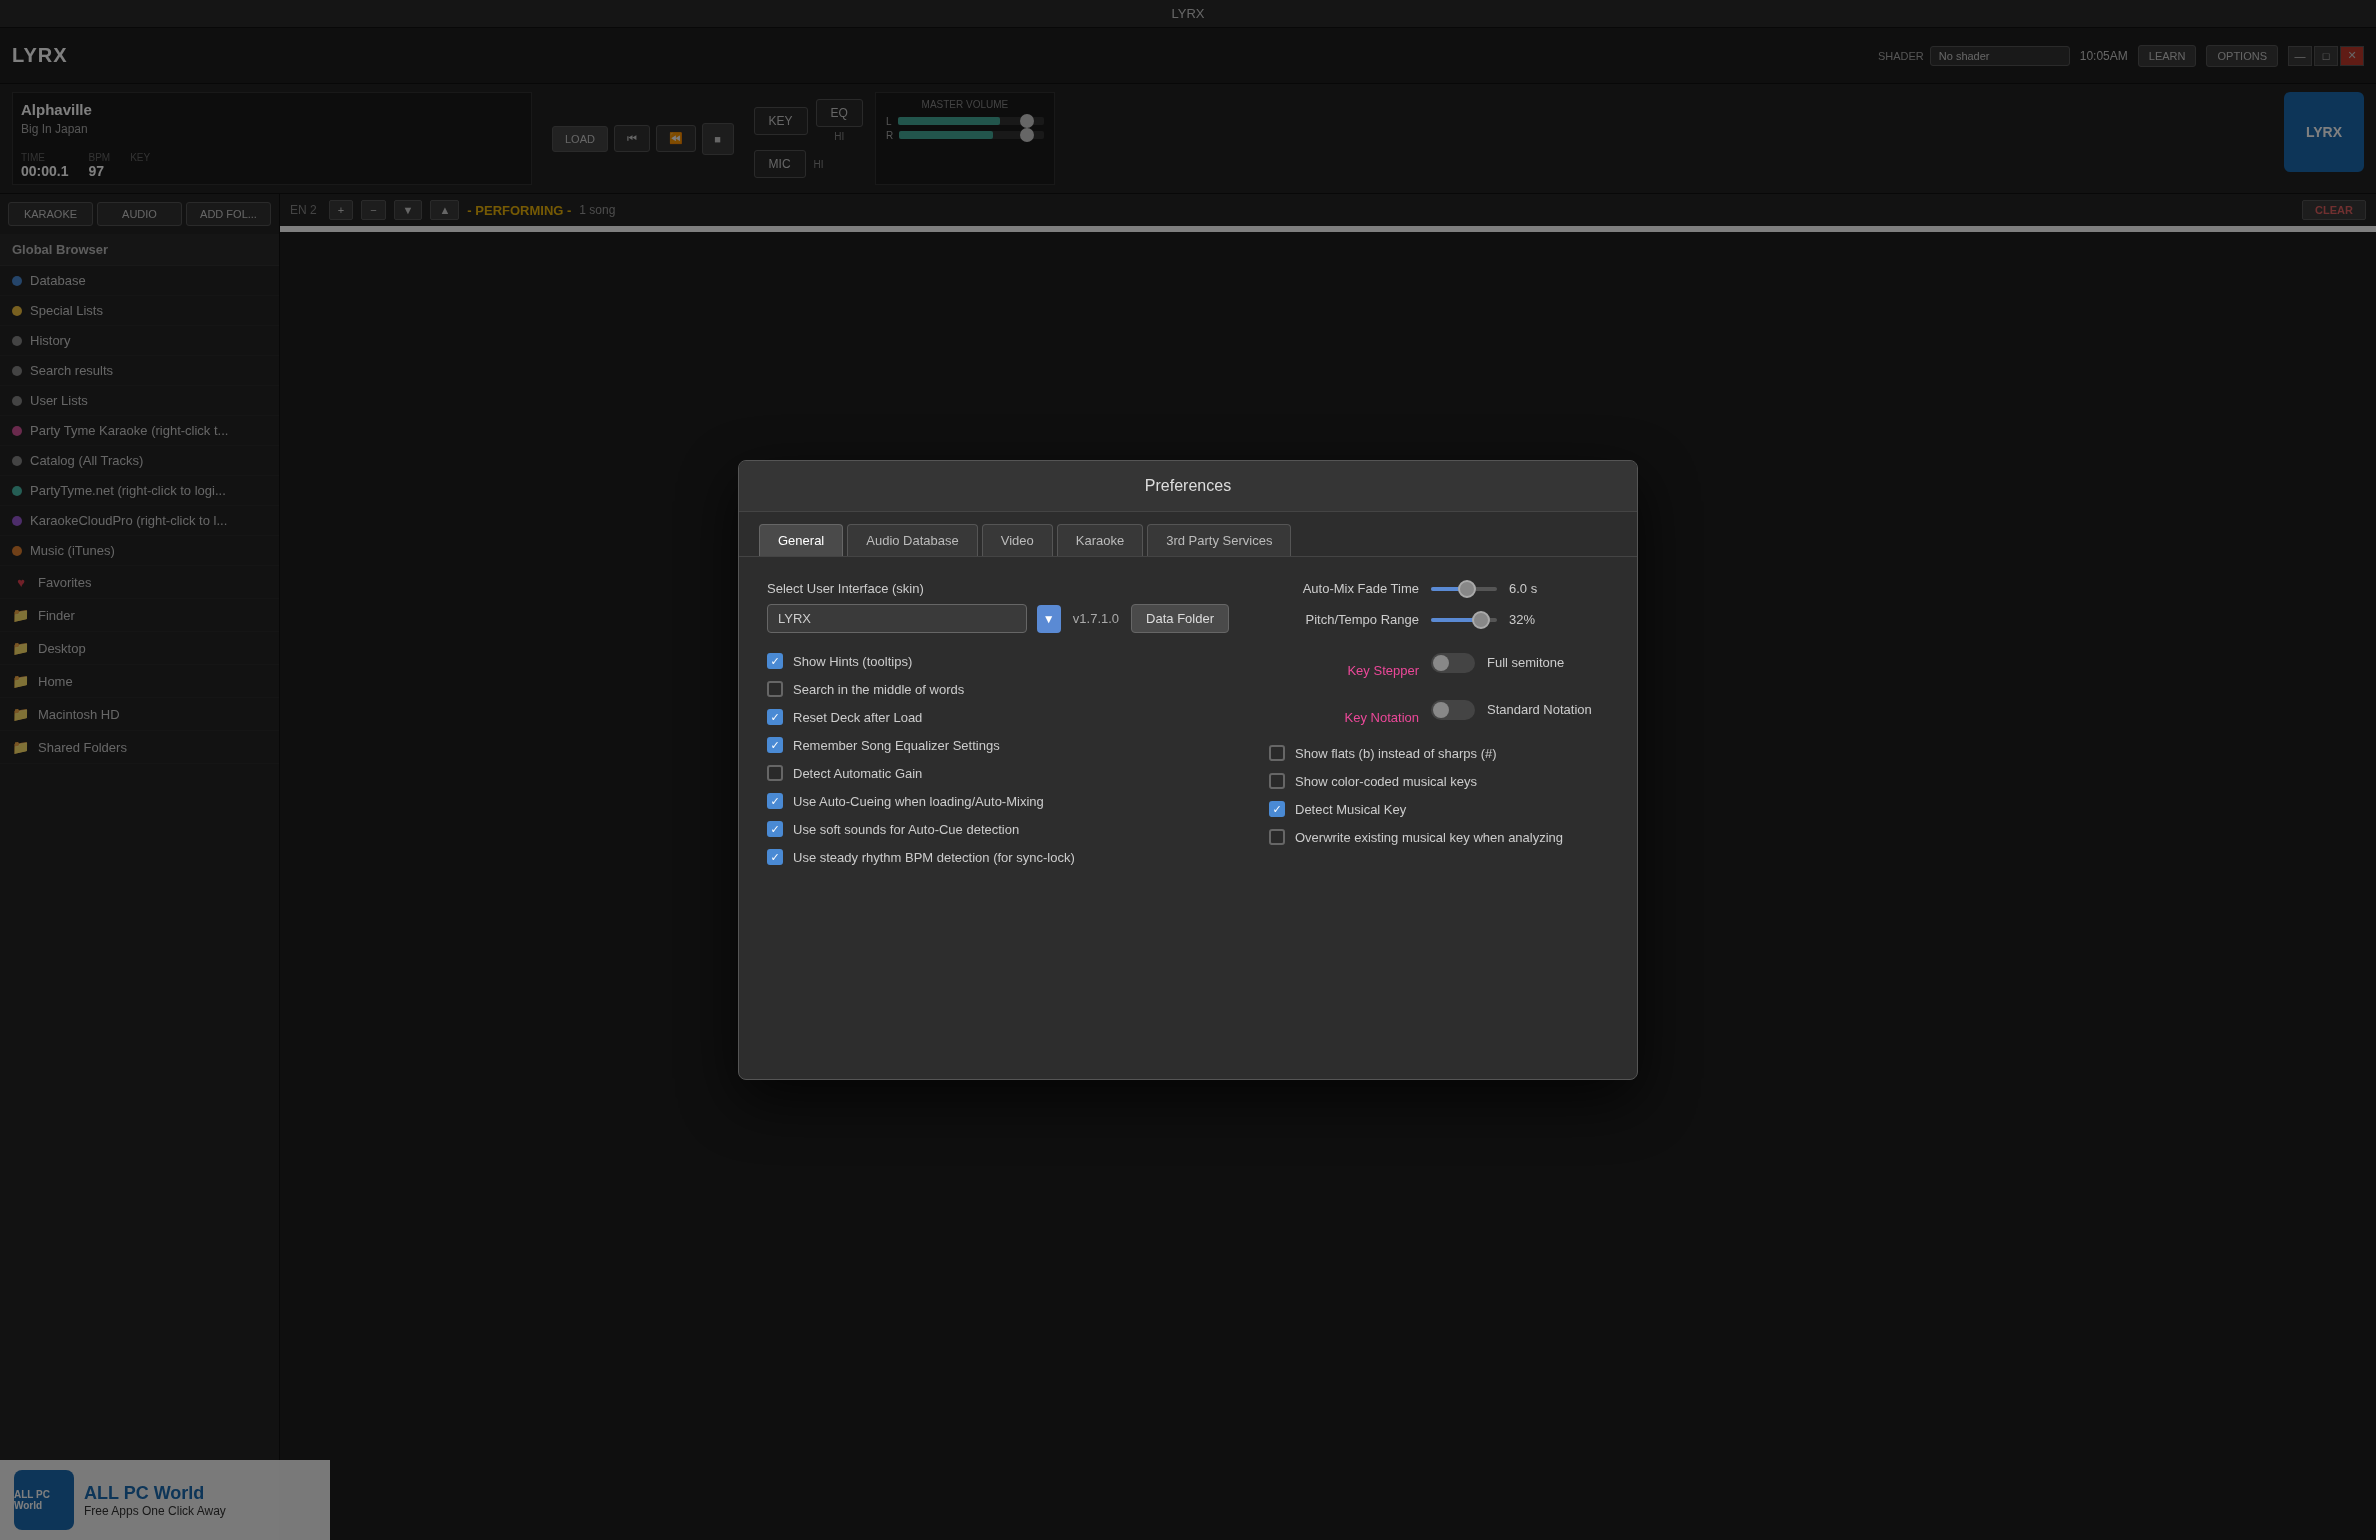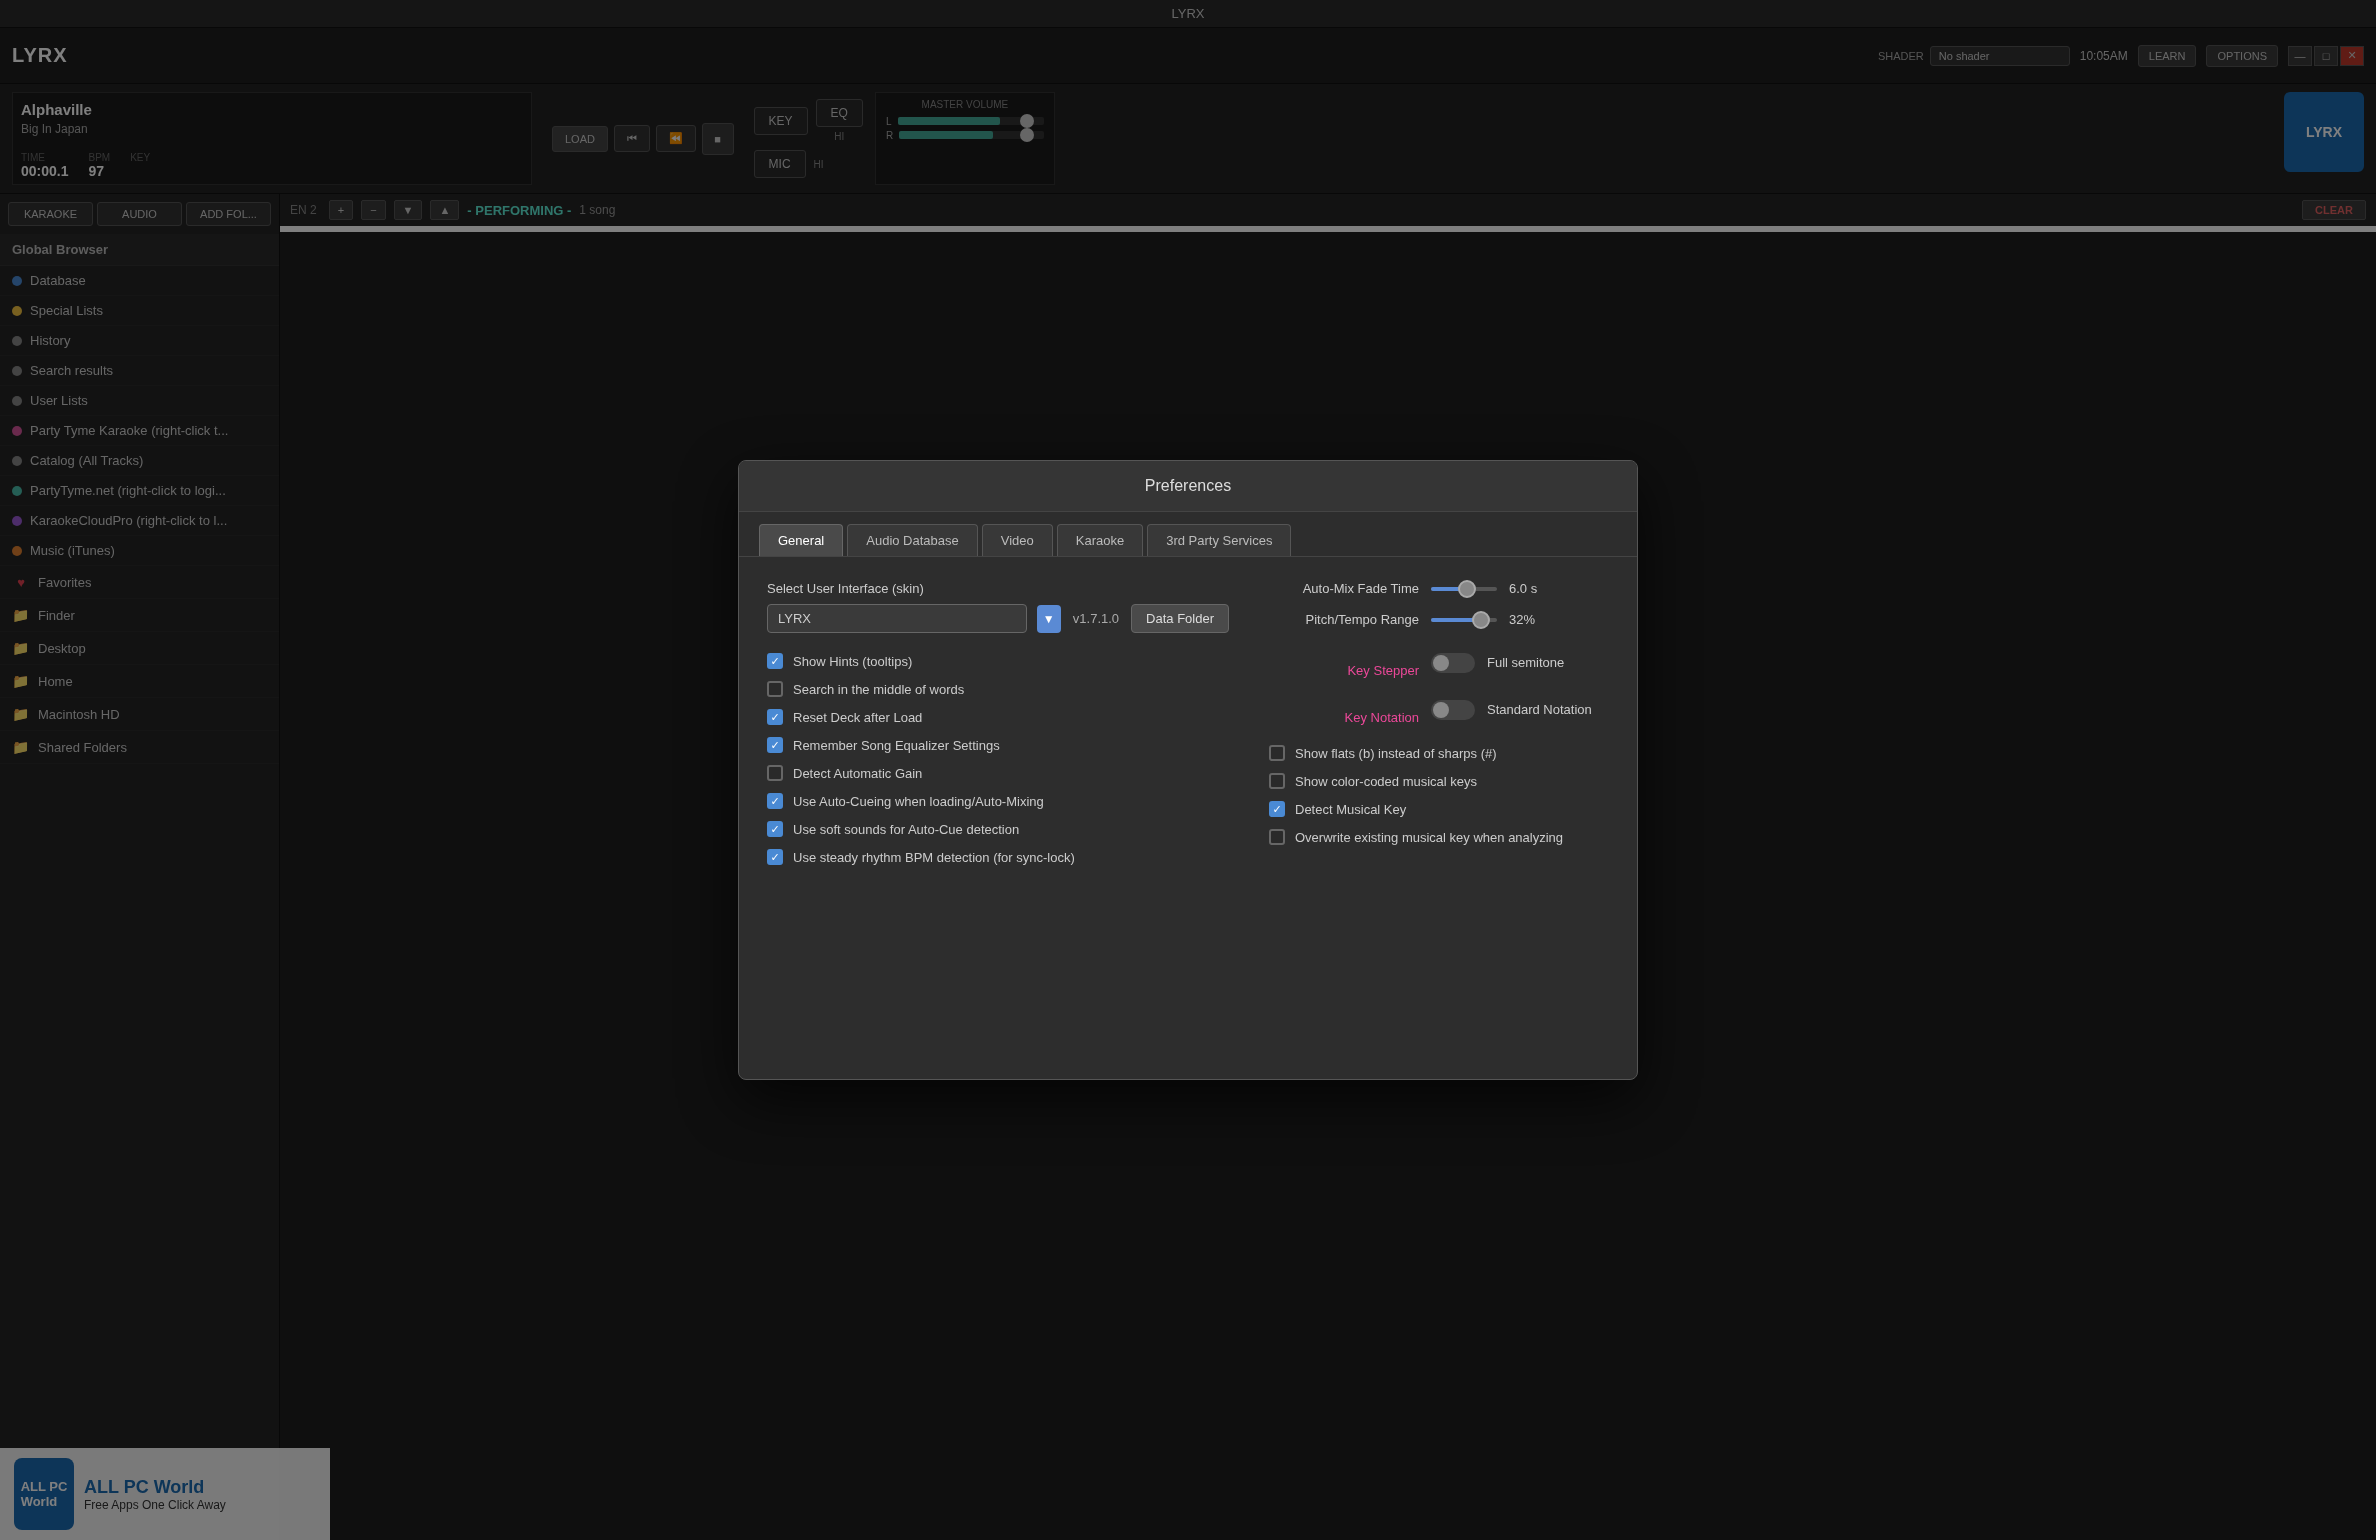--- a/index.html
+++ b/index.html
@@ -239,21 +239,21 @@
     }
     .right-top {
       display: flex;
       align-items: center;
       padding: 6px 10px;
       gap: 8px;
       background: #252525;
       border-bottom: 6px solid #ffffff;
     }
     .performing-label {
-      color: #5eead4;
+      color: #eab308;
       font-size: 13px;
       font-weight: bold;
     }
     .song-count { color: #999; font-size: 12px; }
 
     
     .overlay-backdrop {
       position: fixed;
       top: 0; left: 0; right: 0; bottom: 0;
       background: rgba(0,0,0,0.5);
@@ -475,29 +475,28 @@
       left: 0;
       width: 330px;
       background: rgba(255,255,255,0.95);
       padding: 10px 14px;
       display: flex;
       align-items: center;
       gap: 10px;
     }
     .watermark-logo {
       width: 60px;
-      height: 72px;
+      height: 60px;
       background: #1a6ab0;
       border-radius: 8px;
       display: flex;
       align-items: center;
-      justify-content: center;
       color: #fff;
       font-weight: bold;
-      font-size: 13px;
+      font-size: 10px;
     }
     .watermark-text h3 { color: #1a6ab0; font-size: 18px; font-weight: 900; }
     .watermark-text p { color: #333; font-size: 12px; }
 
     .pref-right-section {
       margin-bottom: 20px;
     }
   </style>
 </head>
 <body>

